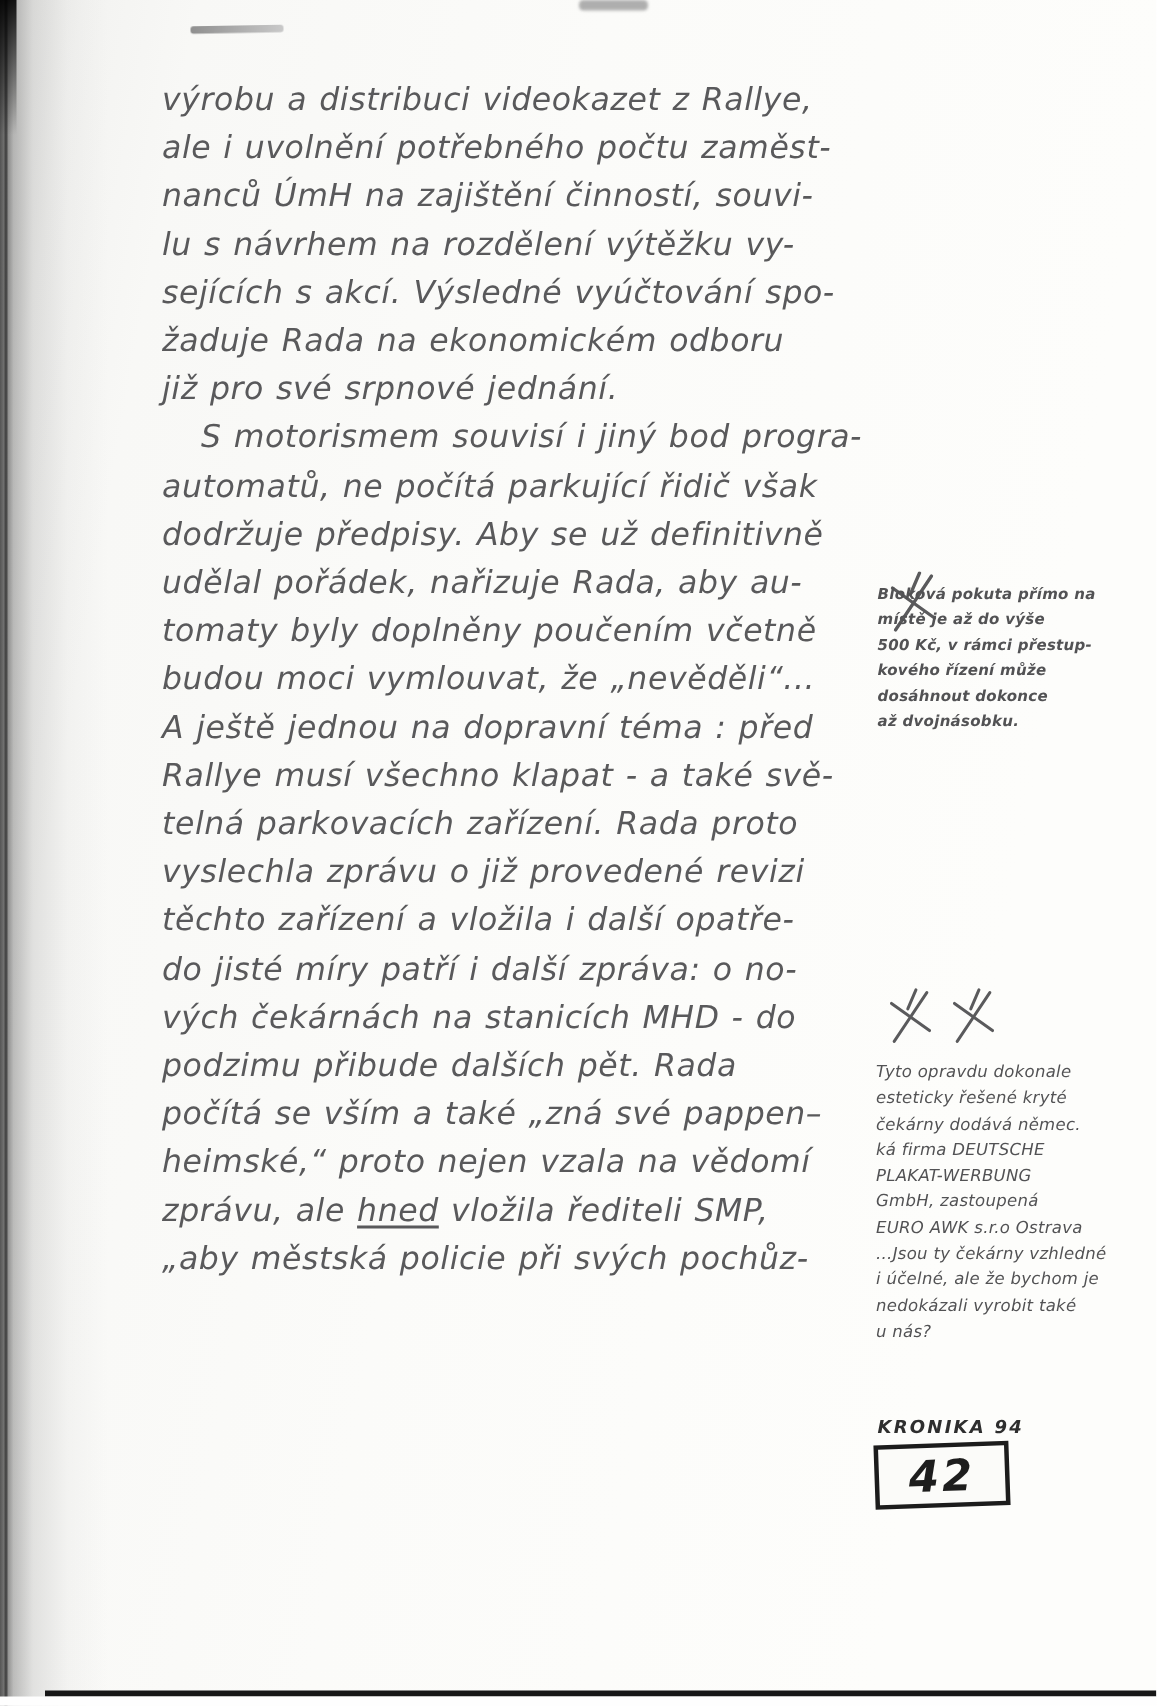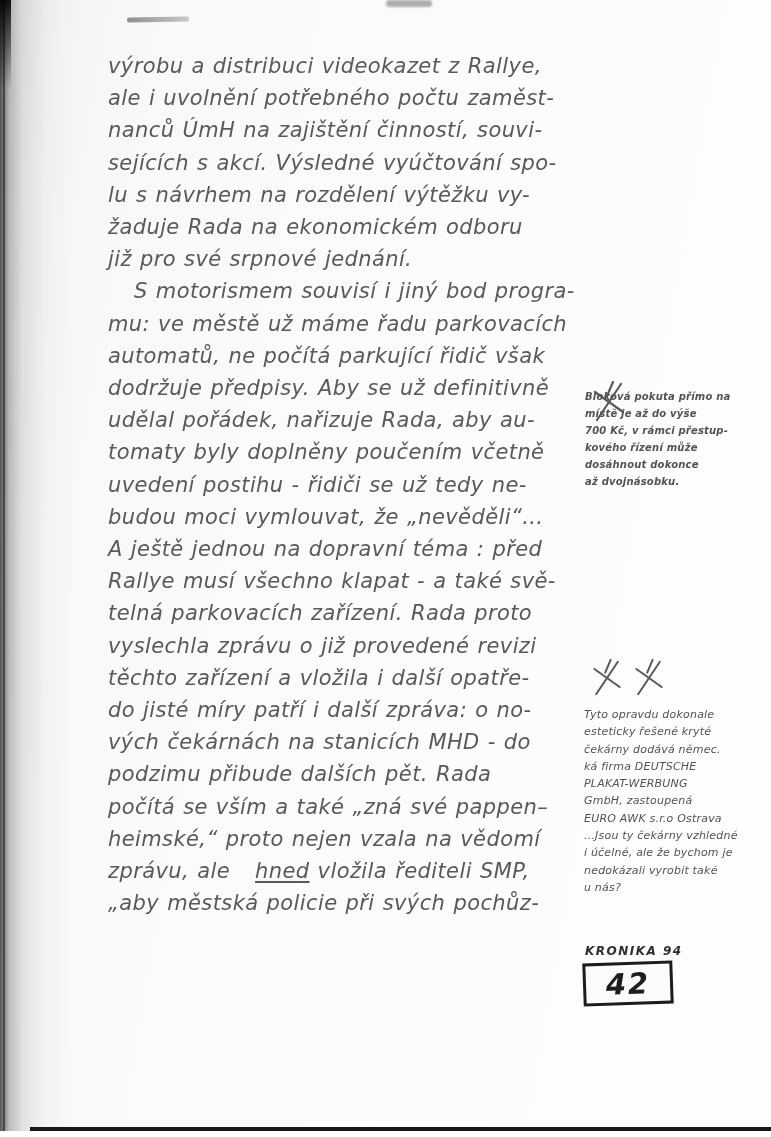--- a/index.html
+++ b/index.html
@@ -19,21 +19,21 @@
   .smudge-dash{position:absolute;left:127px;top:17px;width:62px;height:5px;
     background:linear-gradient(to right,#8f8f8f,#c9c9c9);border-radius:2px;transform:rotate(-1deg);filter:blur(.4px);}
   .scanline{position:absolute;left:30px;right:0;top:1127px;height:4px;background:#171717;}
   .below-scan{position:absolute;left:0;right:0;top:1131px;height:6px;background:#fefefe;}
 
   
   .main-text{position:absolute;left:108px;top:50px;width:482px;
     font-style:italic;font-size:21px;line-height:32.2px;color:#59595b;
     letter-spacing:.4px;word-spacing:1px;white-space:nowrap;}
   .main-text .line.indent{padding-left:26px;}
-  .main-text .u{text-decoration:underline;text-underline-offset:3px;margin-left:17px;}
+  .main-text .u{text-decoration:underline;text-underline-offset:3px;}
 
   .note{position:absolute;font-style:italic;color:#525254;letter-spacing:.2px;white-space:nowrap;}
   .note-1-text{left:585px;top:388px;width:186px;font-size:10px;line-height:17px;font-weight:bold;}
   .note-2-text{left:584px;top:706px;width:188px;font-size:11px;line-height:17.3px;}
   .marker-1{position:absolute;left:588px;top:381px;}
   .marker-2{position:absolute;left:588px;top:658px;display:flex;gap:4px;}
 
   .kronika-label{position:absolute;left:585px;top:944px;font-size:12px;font-weight:bold;
     font-style:italic;color:#2e2e2e;letter-spacing:1.5px;}
   .page-box{position:absolute;left:583px;top:962px;width:84px;height:37px;
@@ -49,31 +49,29 @@
   <div class="edge-shadow"></div>
   <div class="edge-line"></div>
   <div class="corner-dark"></div>
   <div class="smudge-top"></div>
   <div class="smudge-dash"></div>
 
   <div class="main-text">
       <div class="line">výrobu a distribuci videokazet z Rallye,</div>
       <div class="line">ale i uvolnění potřebného počtu zaměst-</div>
       <div class="line">nanců ÚmH na zajištění činností, souvi-</div>
+      <div class="line">lu s návrhem na rozdělení výtěžku vy-</div>
       <div class="line">sejících s akcí. Výsledné vyúčtování spo-</div>
-      <div class="line">lu s návrhem na rozdělení výtěžku vy-</div>
       <div class="line">žaduje Rada na ekonomickém odboru</div>
       <div class="line">již pro své srpnové jednání.</div>
       <div class="line indent">S motorismem souvisí i jiný bod progra-</div>
-      <div class="line">mu: ve městě už máme řadu parkovacích</div>
       <div class="line">automatů, ne počítá parkující řidič však</div>
       <div class="line">dodržuje předpisy. Aby se už definitivně</div>
       <div class="line">udělal pořádek, nařizuje Rada, aby au-</div>
       <div class="line">tomaty byly doplněny poučením včetně</div>
-      <div class="line">uvedení postihu - řidiči se už tedy ne-</div>
       <div class="line">budou moci vymlouvat, že „nevěděli“...</div>
       <div class="line">A ještě jednou na dopravní téma : před</div>
       <div class="line">Rallye musí všechno klapat - a také svě-</div>
       <div class="line">telná parkovacích zařízení. Rada proto</div>
       <div class="line">vyslechla zprávu o již provedené revizi</div>
       <div class="line">těchto zařízení a vložila i další opatře-</div>
       <div class="line">do jisté míry patří i další zpráva: o no-</div>
       <div class="line">vých čekárnách na stanicích MHD - do</div>
       <div class="line">podzimu přibude dalších pět. Rada</div>
       <div class="line">počítá se vším a také „zná své pappen–</div>
@@ -85,21 +83,21 @@
   <div class="marker-1">
     <svg width="42" height="42" viewBox="0 0 42 42" fill="none" stroke="#5a5a5c" stroke-width="2.2" stroke-linecap="round">
       <path d="M33 3 L9 39"></path>
       <path d="M7 11 L35 31"></path>
       <path d="M25 1 L19 15"></path>
     </svg>
   </div>
   <div class="note note-1-text">
       <div class="line">Bloková pokuta přímo na</div>
       <div class="line">místě je až do výše</div>
-      <div class="line">700 Kč, v rámci přestup-</div>
+      <div class="line">500 Kč, v rámci přestup-</div>
       <div class="line">kového řízení může</div>
       <div class="line">dosáhnout dokonce</div>
       <div class="line">až dvojnásobku.</div>
     </div>
 
   <div class="marker-2">
     <svg width="38" height="40" viewBox="0 0 42 42" fill="none" stroke="#5a5a5c" stroke-width="2.2" stroke-linecap="round">
       <path d="M33 3 L9 39"></path>
       <path d="M7 11 L35 31"></path>
       <path d="M25 1 L19 15"></path>

